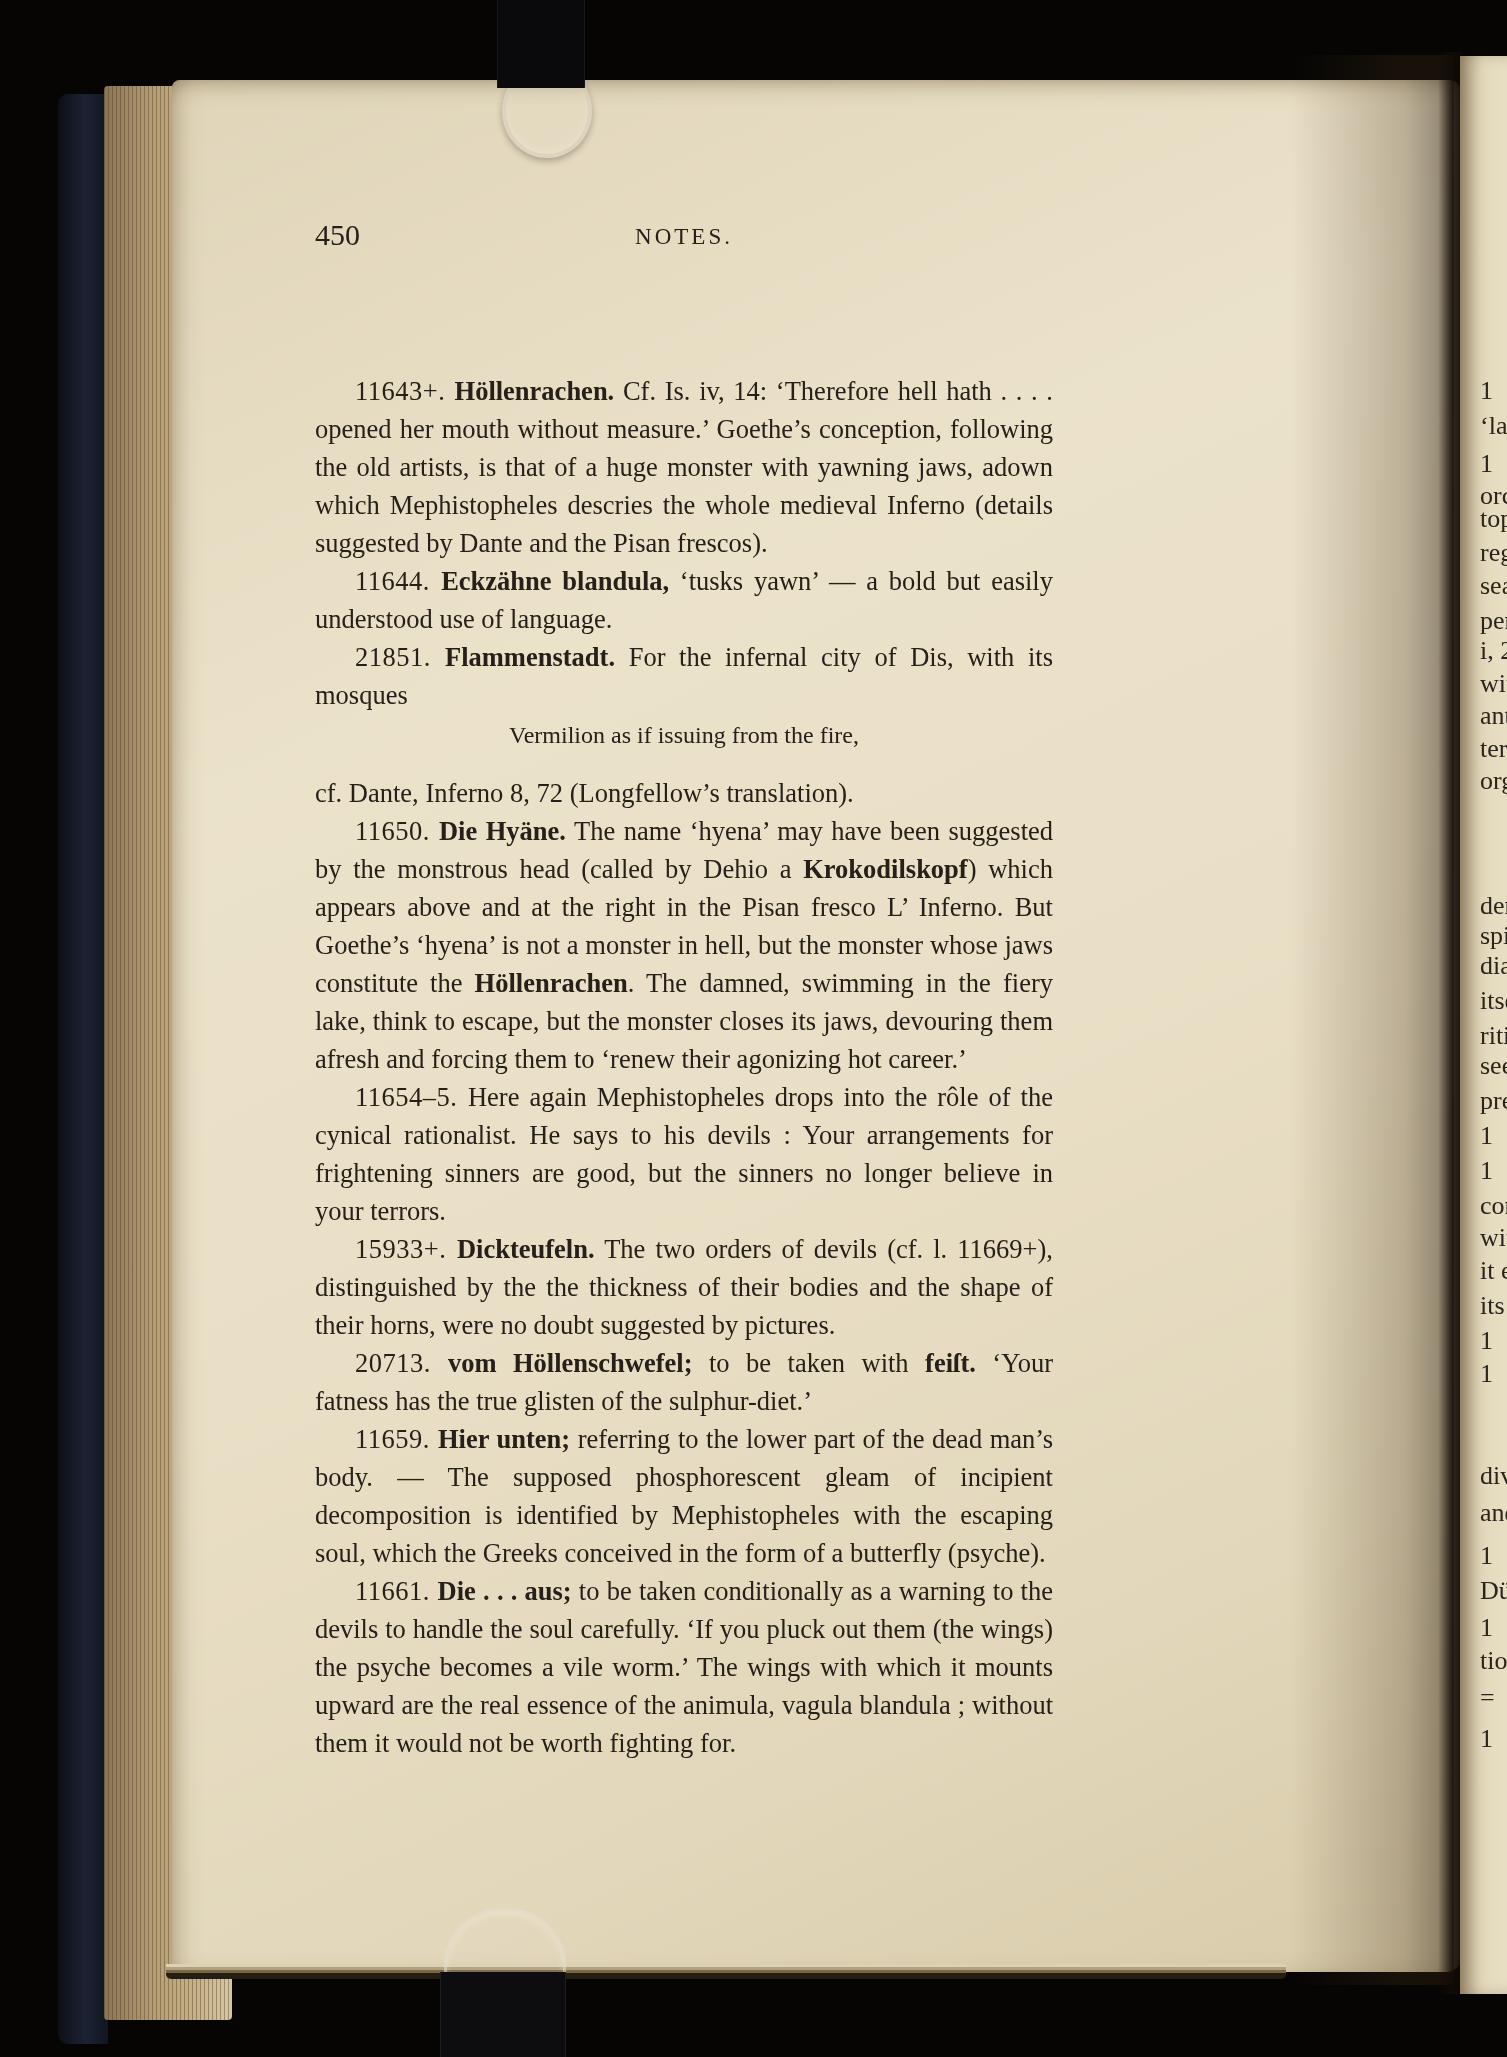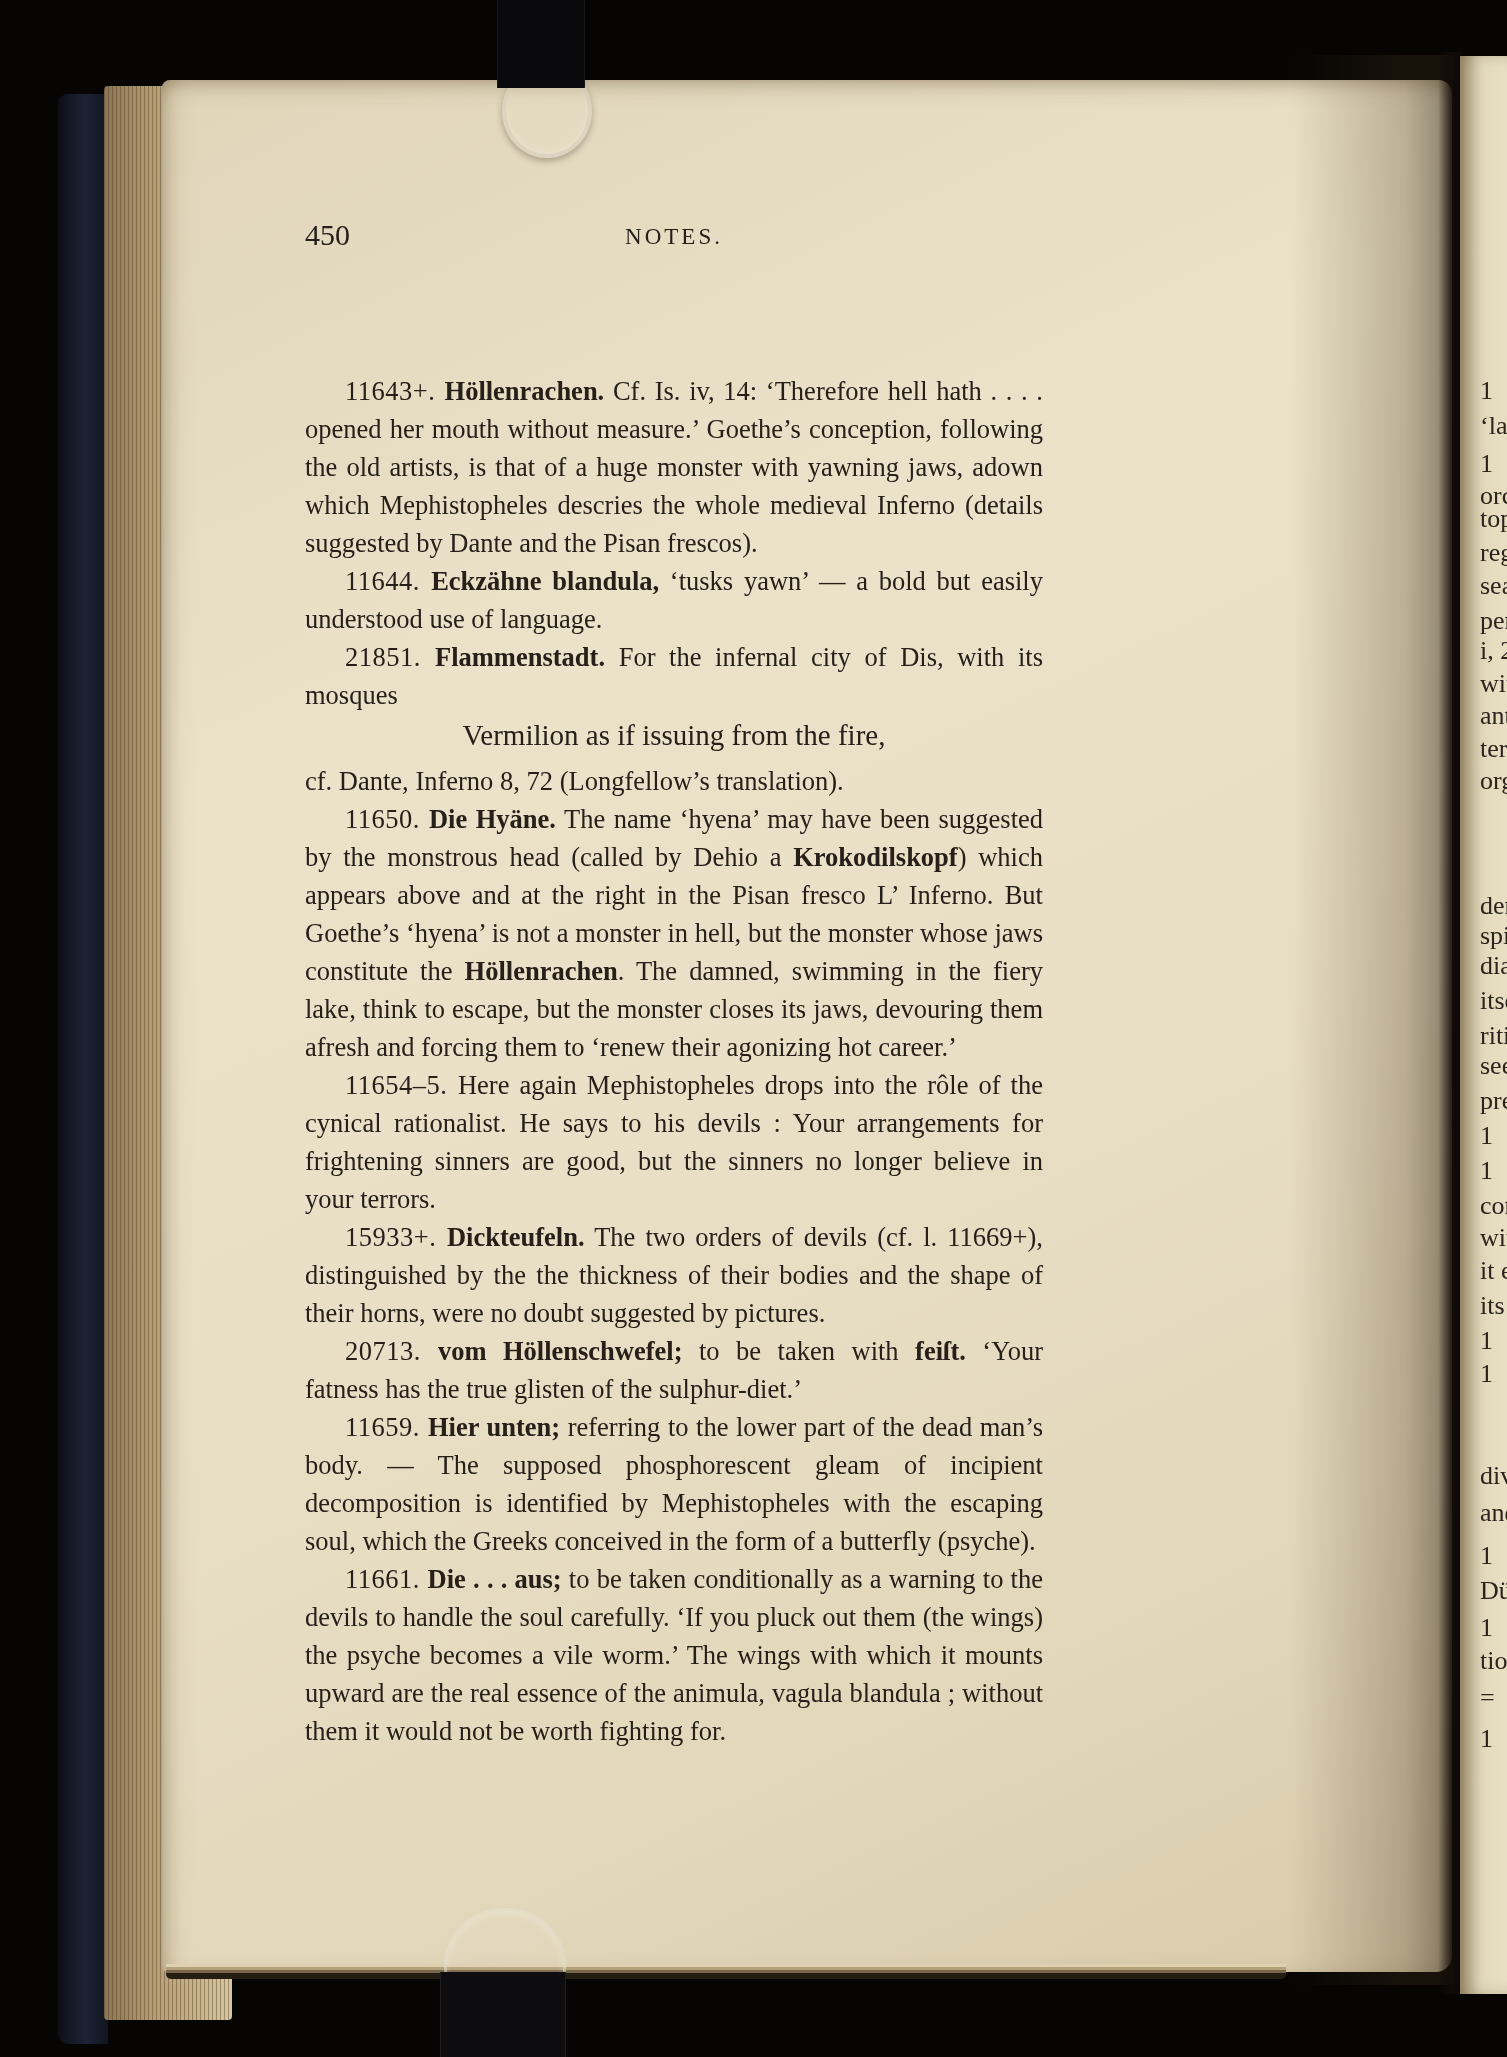--- a/index.html
+++ b/index.html
@@ -7,21 +7,21 @@
          font-family:"Liberation Serif","DejaVu Serif",serif;}
   
   .cover{position:absolute;left:58px;top:94px;width:50px;height:1950px;
          background:linear-gradient(90deg,#0c0f17,#1c2334 55%,#11151f);border-radius:10px 0 0 10px;}
   
   .stack{position:absolute;left:104px;top:86px;width:128px;height:1934px;border-radius:4px;
          background:
            repeating-linear-gradient(90deg, rgba(72,52,26,.38) 0 1px, rgba(0,0,0,0) 1px 4px),
            linear-gradient(90deg,#8a7554,#b59c73 38%,#c7b288 72%,#d6c7a3);}
   
-  .page{position:absolute;left:162px;top:80px;width:1290px;height:1892px;
+  .page{position:absolute;left:172px;top:80px;width:1290px;height:1892px;
         border-radius:8px 14px 16px 6px;
         background:linear-gradient(155deg,#e0d5b9 0%,#ebe2ca 30%,#e9dfc6 55%,#e2d7ba 80%,#d8cbab 100%);
         box-shadow:inset 0 10px 24px -12px rgba(90,70,40,.55), inset 14px 0 30px -16px rgba(110,85,50,.5);}
   .page-right-shade{position:absolute;left:1290px;top:55px;width:164px;height:1930px;
         background:linear-gradient(90deg,rgba(80,60,32,0),rgba(70,50,25,.28) 70%,rgba(40,28,14,.5));}
   
   .gutter{position:absolute;left:1438px;top:52px;width:24px;height:1942px;
         background:linear-gradient(90deg,rgba(25,17,8,0),rgba(18,12,6,.85) 60%,rgba(12,8,4,.95));}
   
   .sliver{position:absolute;left:1460px;top:56px;width:47px;height:1938px;overflow:hidden;
@@ -43,21 +43,21 @@
   .clip-strap-bottom{position:absolute;left:440px;top:1972px;width:124px;height:85px;background:#0d0d10;
         border-left:1px solid rgba(255,255,255,.07);border-right:1px solid rgba(255,255,255,.07);}
   
   .page-number{position:absolute;left:143px;top:138px;font-size:30px;color:#262019;}
   .running-head{position:absolute;left:143px;top:144px;width:738px;text-align:center;
         font-size:23px;letter-spacing:3px;color:#262019;}
   .text-block{position:absolute;left:143px;top:292px;width:738px;font-size:26.5px;line-height:38px;
         color:#262019;text-align:justify;}
   .para{margin:0;}
   .para.indent{text-indent:40px;}
-  .para.center-quote{text-align:center;text-indent:0;font-size:29px;margin:2px 0 8px 0;}
+  .para.center-quote{text-align:center;text-indent:0;font-size:24px;margin:2px 0 20px 0;}
   .seg-f{font-weight:bold;}
   .seg-i{}
   .seg-n{letter-spacing:.5px;}
 </style>
 </head>
 <body>
 
 <div id="photo">
   <div class="cover"></div>
   <div class="stack"></div>

